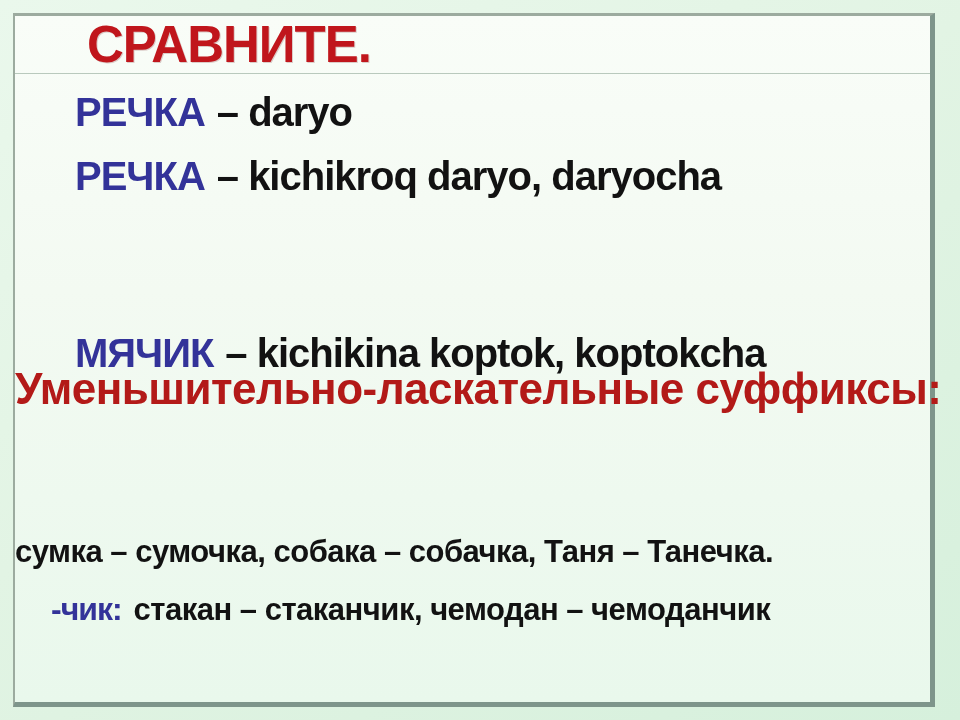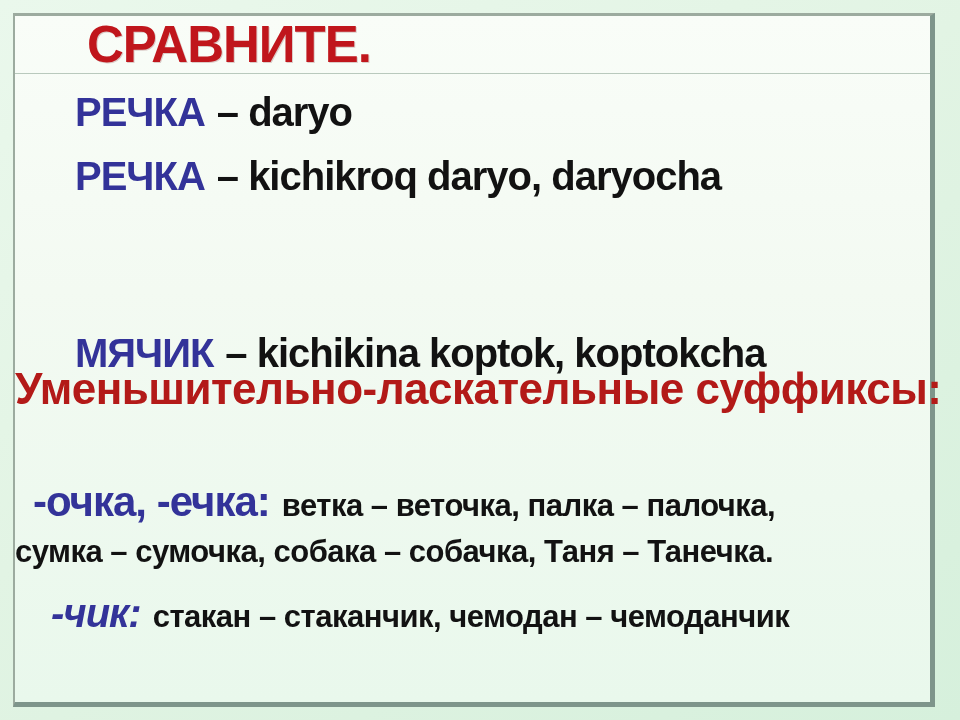--- a/index.html
+++ b/index.html
@@ -76,21 +76,21 @@
     color: #333399;
     font-size: 42px;
     margin-right: 12px;
     letter-spacing: -1px;
   }
   .ochka-line2 {
     position: absolute;
     top: 518px; left: 0; right: 0;
   }
   .chik-line { position: absolute; top: 575px; left: 36px; }
-  .chik-line .suffix-label { font-size: 40px; font-style: italic; }
+  .chik-line .suffix-label { font-size: 32px; }
 </style>
 </head>
 <body>
 
 <div class="slide">
   <div class="panel">
 
     <div class="title-row">
       <span>СРАВНИТЕ.</span>
     </div>
@@ -107,23 +107,20 @@
 
 
     <div class="pair pair-4">
       <span class="term">МЯЧИК</span><span class="def">– kichikina koptok, koptokcha</span>
     </div>
 
     <div class="heading">
       <div>Уменьшительно-ласкательные суффиксы:</div>
     </div>
 
-    <div class="suffix-line ochka-line1">
-      <span class="suffix-label">-очка, -ечка:</span><span>ветка – веточка, палка – палочка,</span>
-    </div>
 
     <div class="suffix-line ochka-line2">сумка – сумочка, собака – собачка, Таня – Танечка.</div>
 
     <div class="suffix-line chik-line">
       <span class="suffix-label">-чик:</span><span>стакан – стаканчик, чемодан – чемоданчик</span>
     </div>
 
   </div>
 </div>
 

